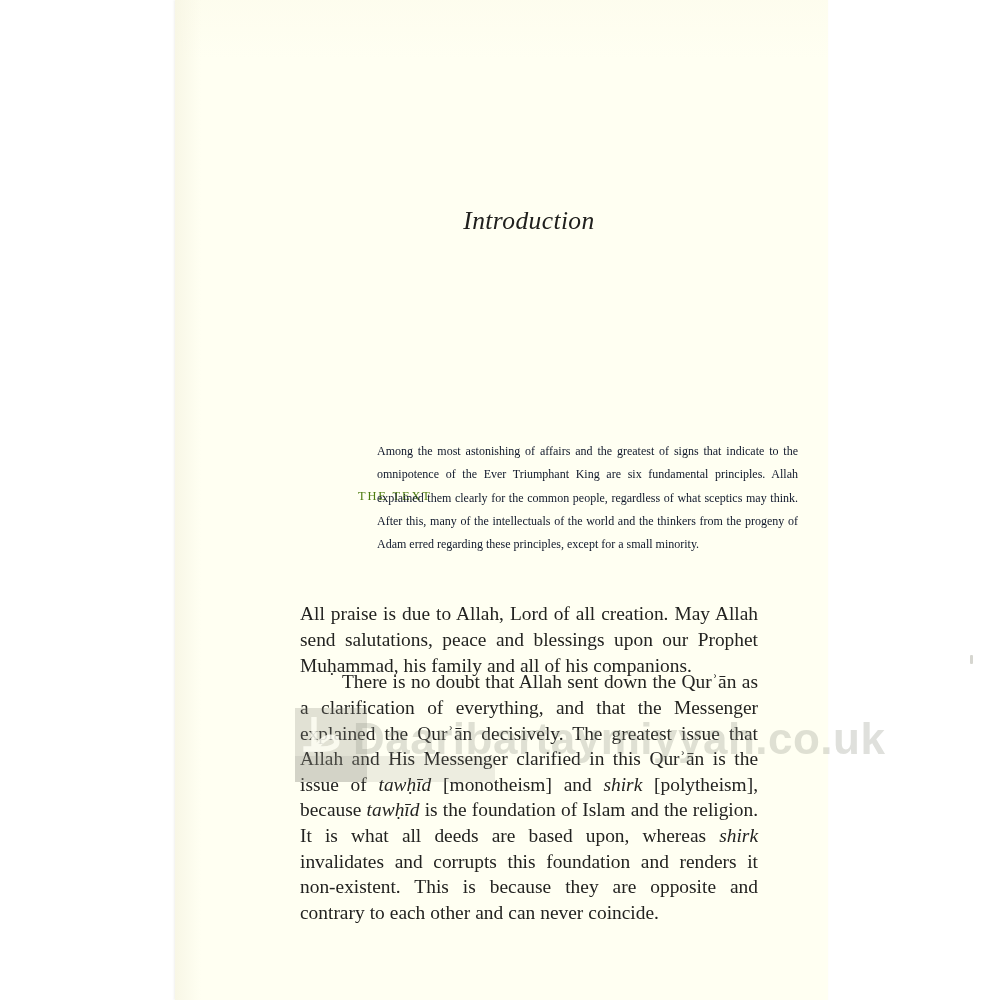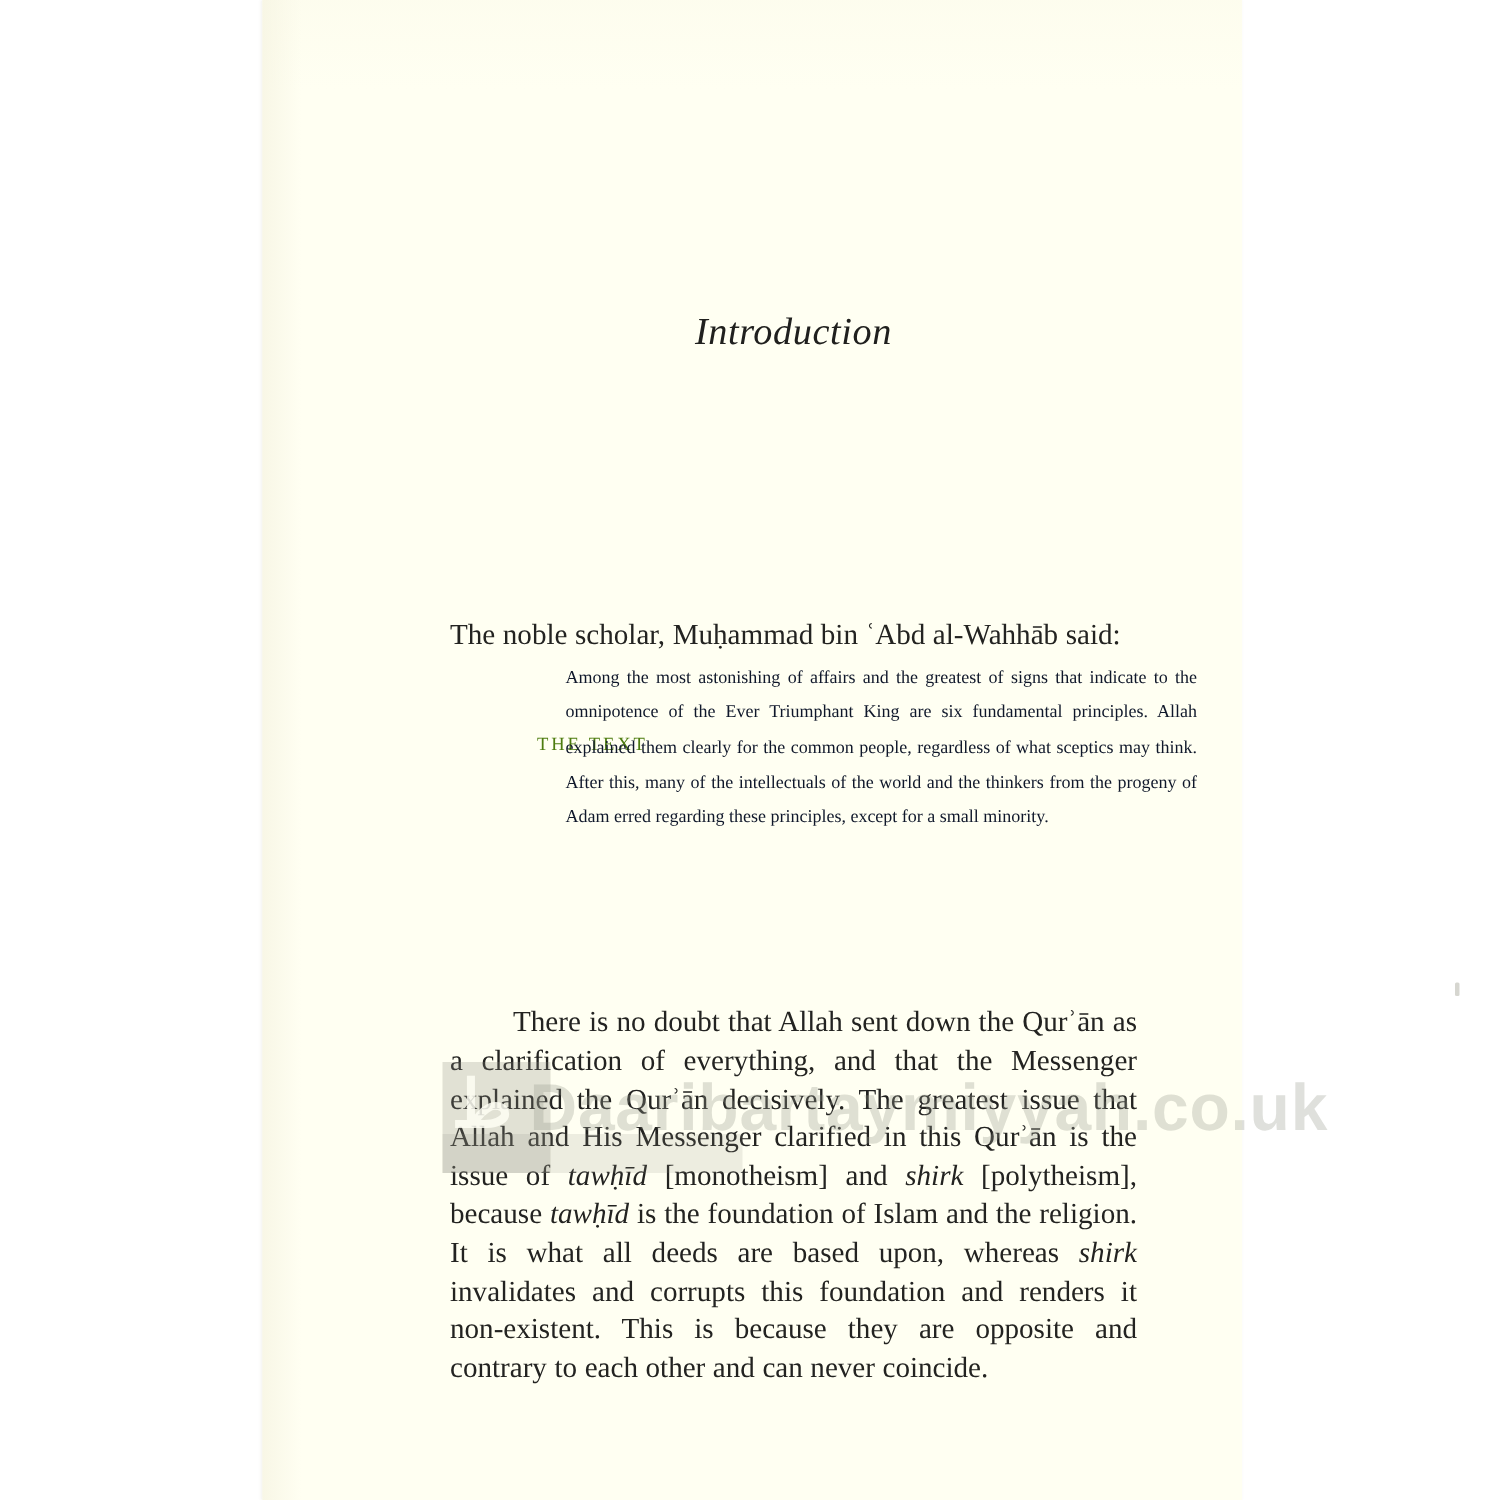--- a/index.html
+++ b/index.html
@@ -171,26 +171,26 @@
 
 <div id="scan">
 
   <div id="page">
 
     <div id="textcol">
 
       <div class="page-title">Introduction</div>
 
 
-      <p class="para" id="p2">The noble scholar, Muḥammad bin ʿAbd al-Wahhāb said:</p>
 
       <div class="margin-note">THE TEXT</div>
 
       <blockquote id="quote">Among the most astonishing of affairs and the greatest of signs that indicate to the omnipotence of the Ever Triumphant King are six fundamental principles. Allah explained them clearly for the common people, regardless of what sceptics may think. After this, many of the intellectuals of the world and the thinkers from the progeny of Adam erred regarding these principles, except for a small minority.</blockquote>
 
+      <p class="para" id="p4">All praise is due to Allah, Lord of all creation. May Allah send salutations, peace and blessings upon our Prophet Muḥammad, his family and all of his companions.</p>
 
       <p class="para" id="p5"><span>There is no doubt that Allah sent down the Qurʾān as a clarification of everything, and that the Messenger explained the Qurʾān decisively. The greatest issue that Allah and His Messenger clarified in this Qurʾān is the issue of </span><em>tawḥīd</em><span> [monotheism] and </span><em>shirk</em><span> [polytheism], because </span><em>tawḥīd</em><span> is the foundation of Islam and the religion. It is what all deeds are based upon, whereas </span><em>shirk</em><span> invalidates and corrupts this foundation and renders it non-existent. This is because they are opposite and contrary to each other and can never coincide.</span></p>
 
     </div>
 
     <div id="watermark">
       <div id="wm-logo">
         <span id="wm-logo-glyph">ط</span>
       </div>
       <div id="wm-bar"></div>

